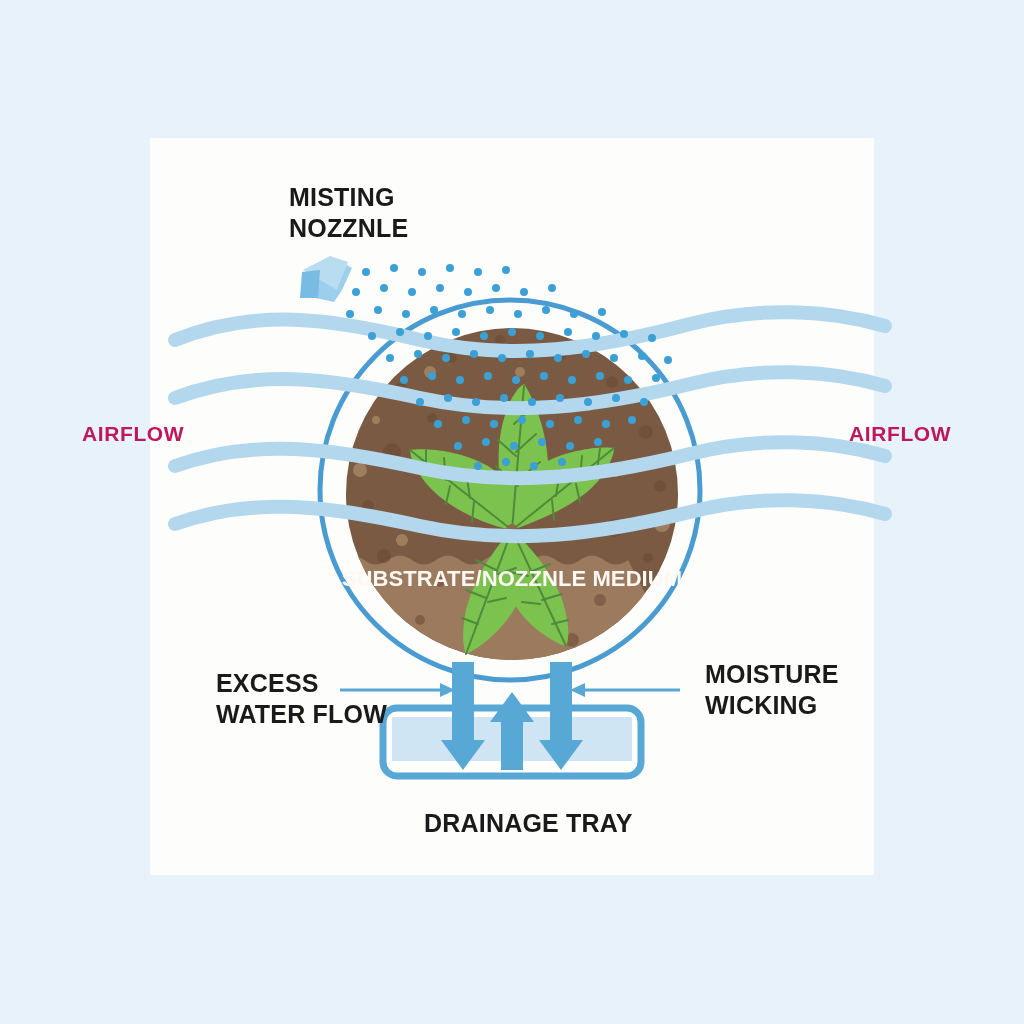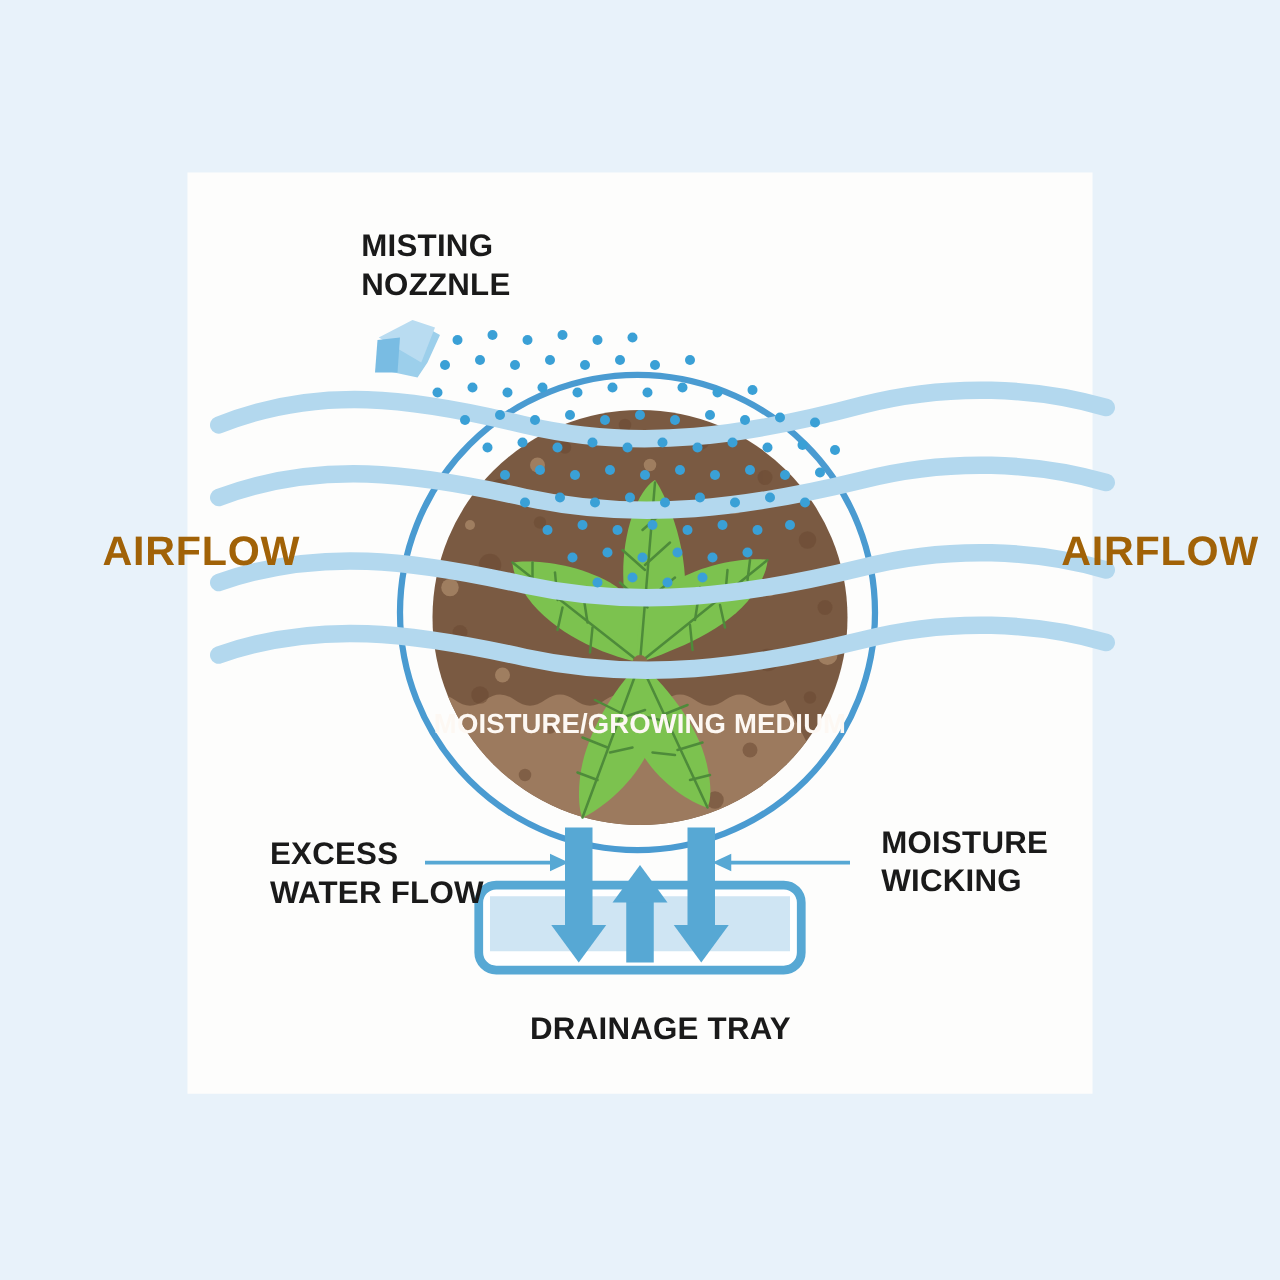--- a/index.html
+++ b/index.html
@@ -18,21 +18,21 @@
   svg.layer{position:absolute;left:0;top:0;width:1024px;height:1024px;overflow:visible;}
   .lbl{
     position:absolute;
     font-family:"Liberation Sans", sans-serif;
     font-weight:bold;
     color:#1a1a1a;
     line-height:1.24;
     white-space:pre-line;
     letter-spacing:0.2px;
   }
-  .lbl.airflow{color:#a16207;font-size:33px;letter-spacing:0.6px;}
+  .lbl.airflow{color:#be185d;font-size:21px;letter-spacing:0.6px;}
   #lbl-misting{left:289px;top:182px;font-size:25px;}
   #lbl-excess{left:216px;top:668px;font-size:25px;}
   #lbl-moisture{left:705px;top:659px;font-size:25px;}
   #lbl-drainage{left:424px;top:808px;font-size:25px;}
   #lbl-airflow-left{left:82px;top:421px;}
   #lbl-airflow-right{left:849px;top:421px;}
   .soiltext{
     position:absolute;
     color:#fdf8f3;
     font-family:"Liberation Sans", sans-serif;
@@ -283,21 +283,21 @@
     </g>
   </svg>
 
   <div class="lbl" id="lbl-misting">MISTING
 NOZZNLE</div>
 
   <div class="lbl airflow" id="lbl-airflow-left">AIRFLOW</div>
 
   <div class="lbl airflow" id="lbl-airflow-right">AIRFLOW</div>
 
-  <div class="soiltext" id="txt-substrate">MOISTURE/GROWING MEDIUM</div>
+  <div class="soiltext" id="txt-substrate">SUBSTRATE/NOZZNLE MEDIUM</div>
 
 
   <div class="lbl" id="lbl-excess">EXCESS
 WATER FLOW</div>
 
   <div class="lbl" id="lbl-moisture">MOISTURE
 WICKING</div>
 
   <div class="lbl" id="lbl-drainage">DRAINAGE TRAY</div>
 

